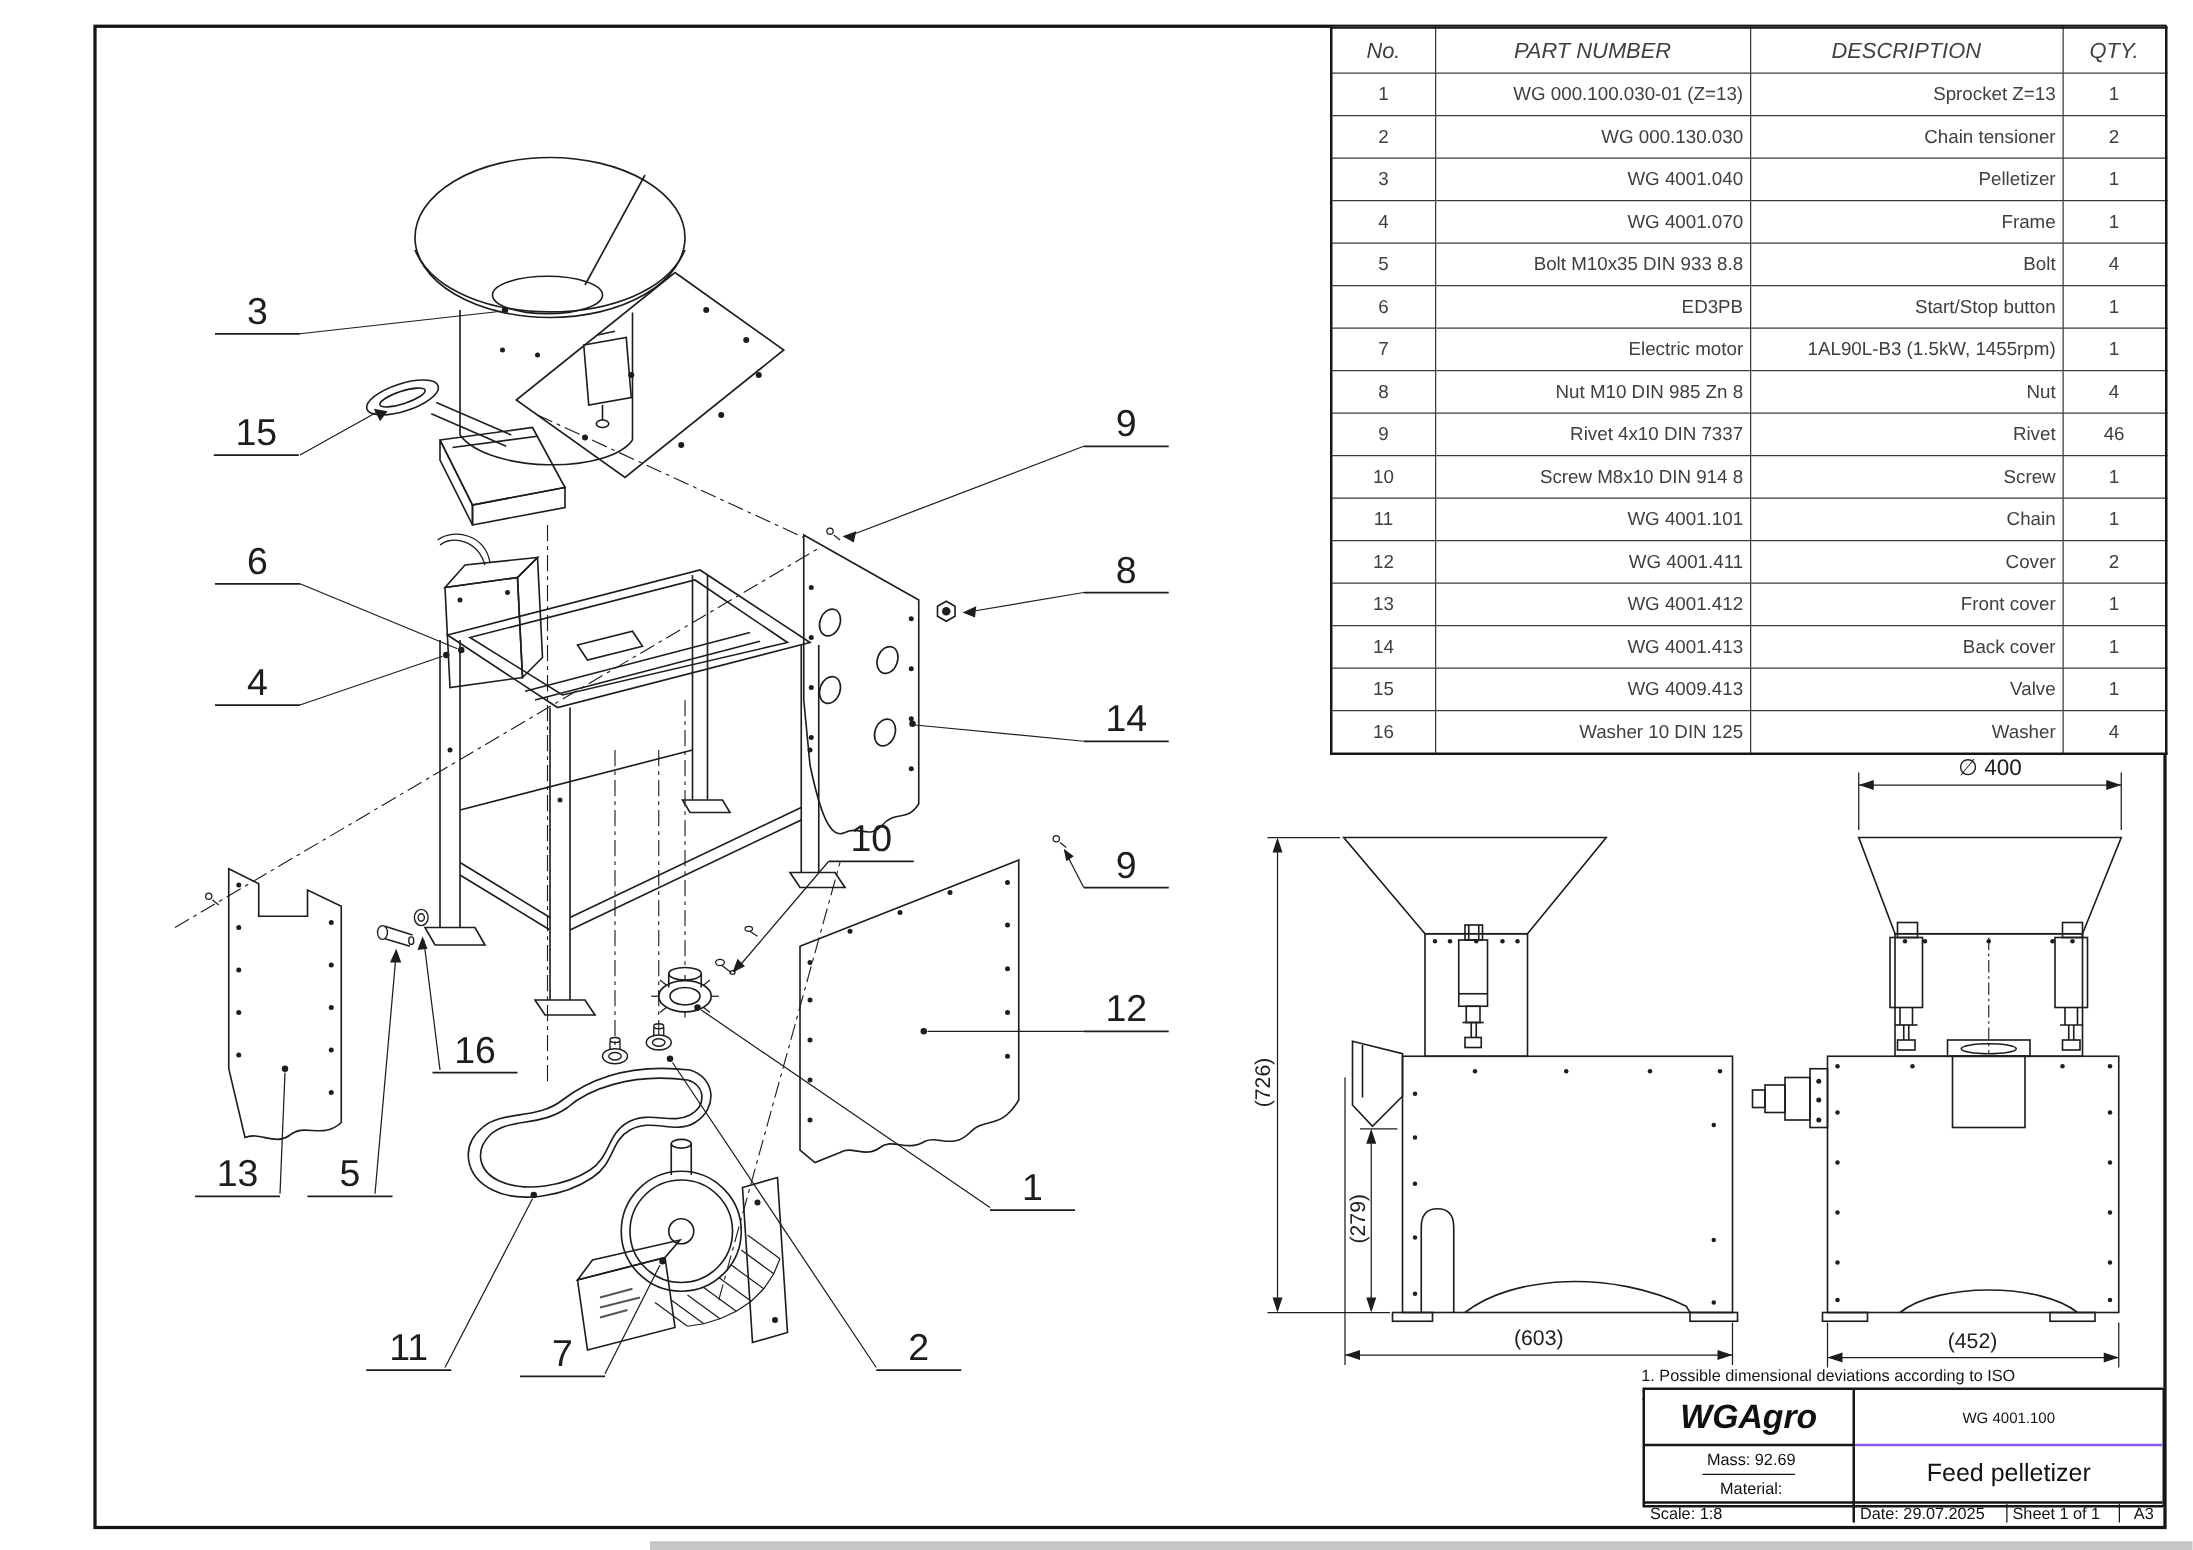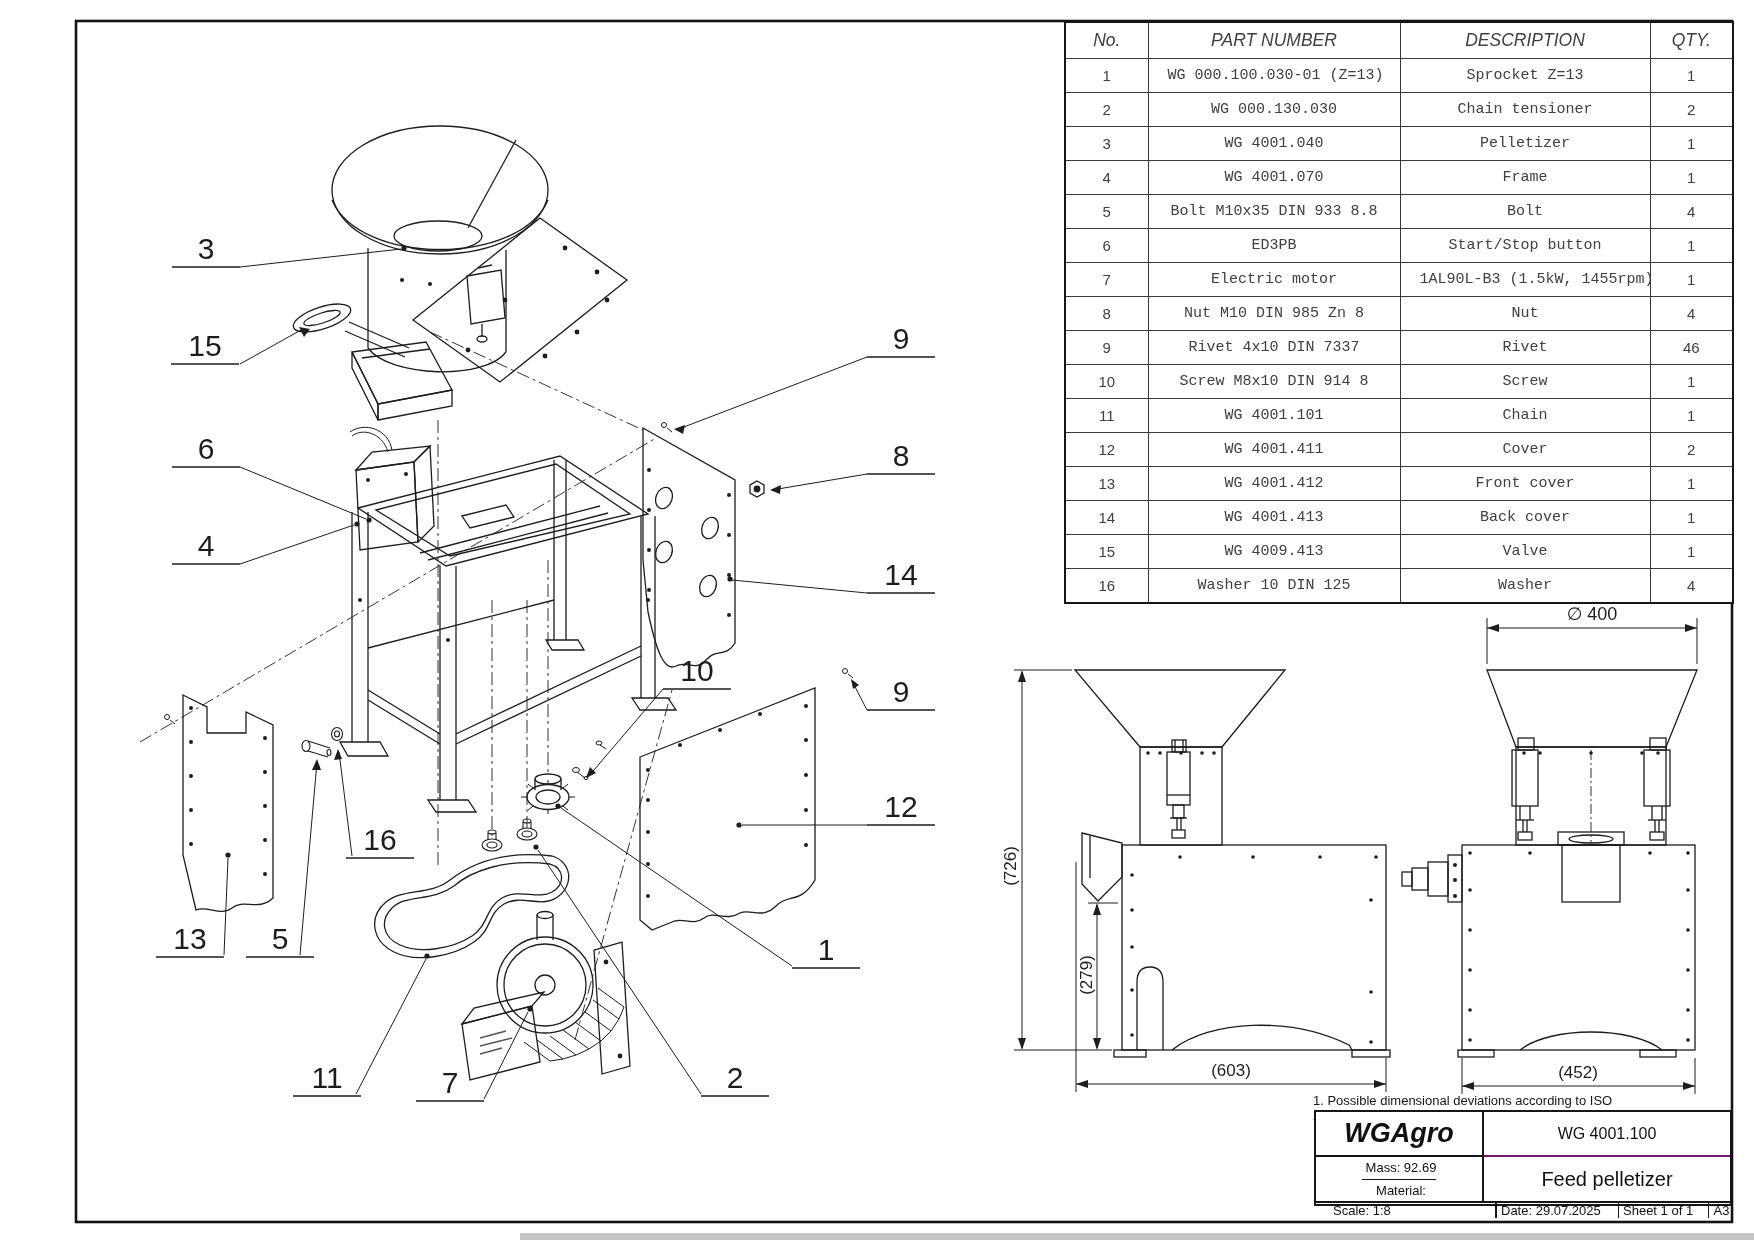--- a/index.html
+++ b/index.html
@@ -9,38 +9,38 @@
   .drawing{position:absolute;left:0;top:0;z-index:1;}
 
   
   table.bom{position:absolute;left:1064px;top:21px;width:668px;z-index:2;
     border-collapse:collapse;table-layout:fixed;background:#fff;
     border:2px solid #161616;font-size:15px;color:#404040;}
   table.bom th,table.bom td{border:1px solid #3a3a3a;height:33px;overflow:hidden;
     white-space:nowrap;}
   table.bom th{font-style:italic;font-weight:normal;font-size:17.5px;text-align:center;}
   td.col-no,td.col-qty{text-align:center;padding:0 2px;}
-  td.col-part,td.col-desc{text-align:center;padding:0 19px;font-family:Liberation Mono, monospace;}
+  td.col-part,td.col-desc{text-align:right;padding:0 5px;}
 
   
   .note{position:absolute;left:1313px;top:1093px;width:330px;font-size:13px;
     color:#161616;z-index:2;}
   .tblock{position:absolute;left:1314px;top:1110px;width:418px;height:96px;
     box-sizing:border-box;border:2px solid #161616;background:#fff;z-index:2;
     display:grid;grid-template-columns:168px 1fr;grid-template-rows:45px 46px 1fr;}
   .tblock .cell{box-sizing:border-box;display:flex;align-items:center;}
   .tb-brand{border-right:2px solid #161616;border-bottom:2px solid #161616;
     justify-content:center;font-size:27px;font-weight:bold;font-style:italic;}
-  .tb-number{border-bottom:2px solid #701a75;justify-content:center;font-size:16px;}
+  .tb-number{border-bottom:2px solid #8b5cf6;justify-content:center;font-size:12px;}
   .tb-massmat{border-right:2px solid #161616;border-bottom:2px solid #161616;
     flex-direction:column;align-items:stretch;justify-content:stretch;display:flex;}
   .tb-massmat>div{flex:1;display:flex;align-items:center;padding-left:4px;font-size:13px;}
   .tb-massmat>div:first-child{border-bottom:1.5px solid #161616;}
   .tb-title{border-bottom:2px solid #161616;justify-content:center;font-size:20px;}
-  .tb-bottom{grid-column:1 / span 2;display:flex;margin-left:13px;}
+  .tb-bottom{grid-column:1 / span 2;display:flex;}
   .tb-bottom>div{box-sizing:border-box;display:flex;align-items:center;
     padding-left:4px;font-size:13px;}
   .tb-scale{width:168px;border-right:2px solid #161616;}
   .tb-date{width:122px;border-right:1.5px solid #161616;}
   .tb-sheet{width:90px;border-right:1.5px solid #161616;}
   .tb-format{flex:1;justify-content:center;padding-left:0;}
 
   .bottombar{position:absolute;left:520px;top:1233px;width:1234px;height:7px;
     background:#c6c6c6;z-index:3;}
 </style>

